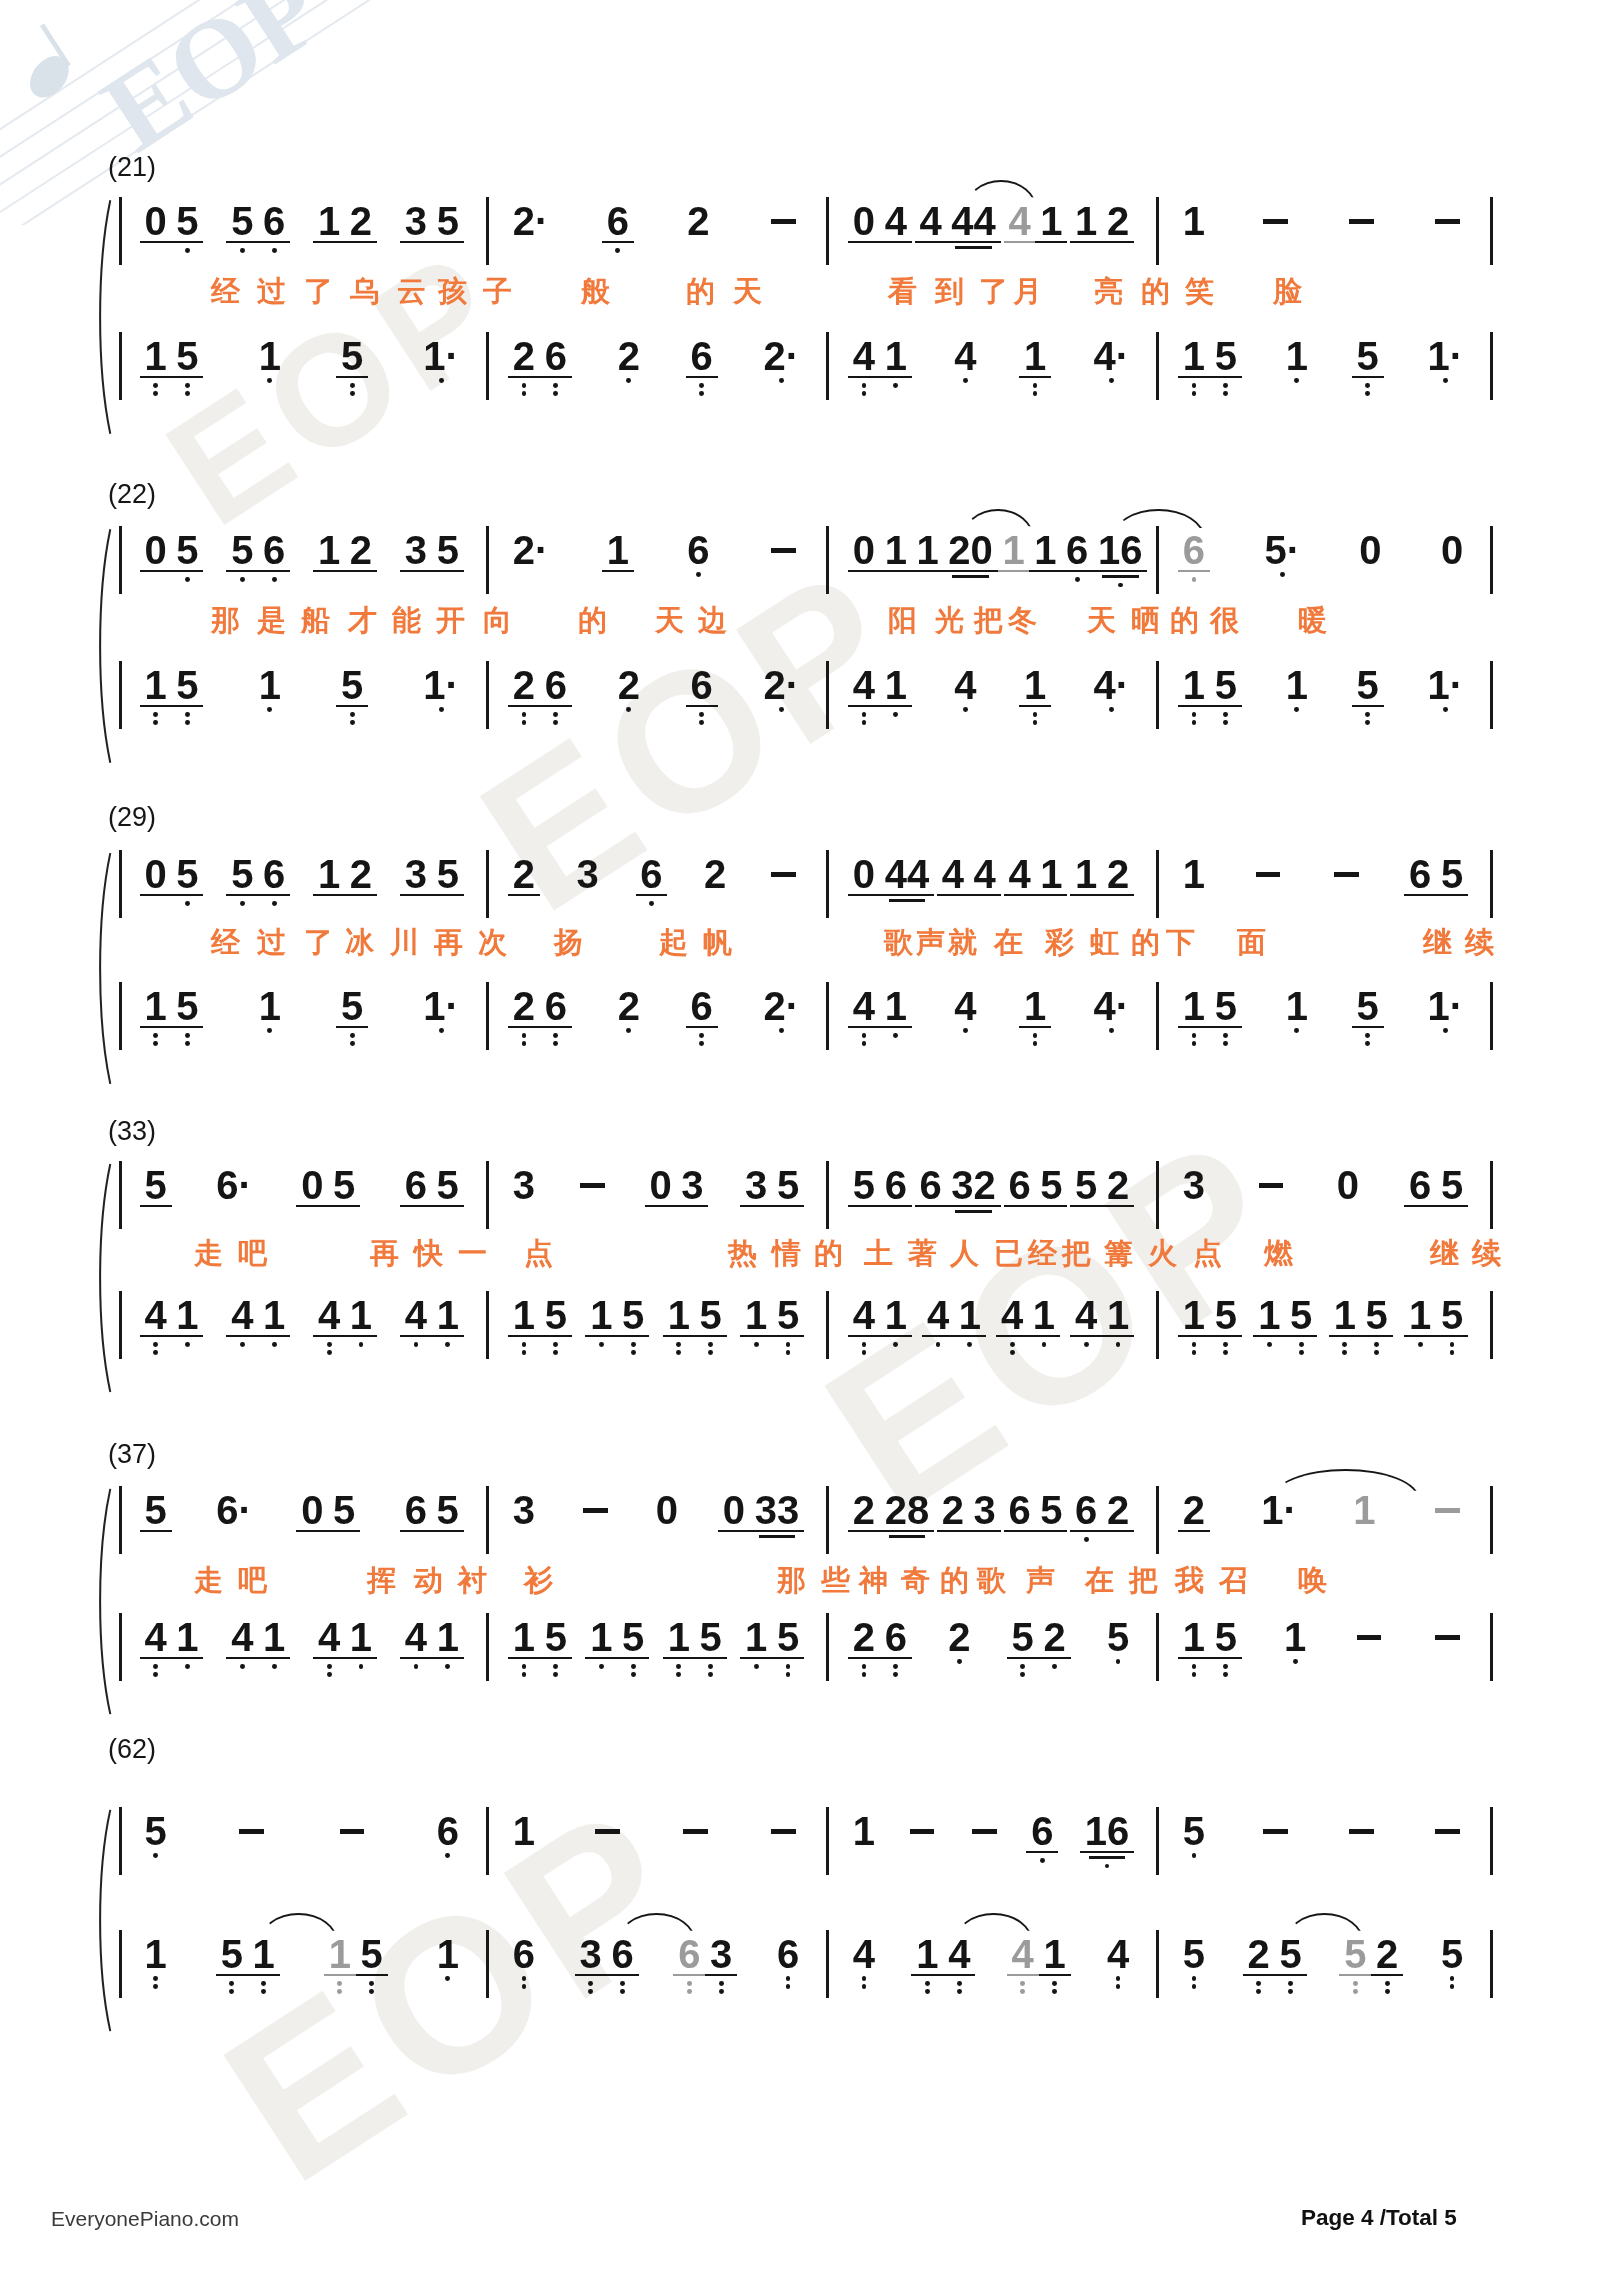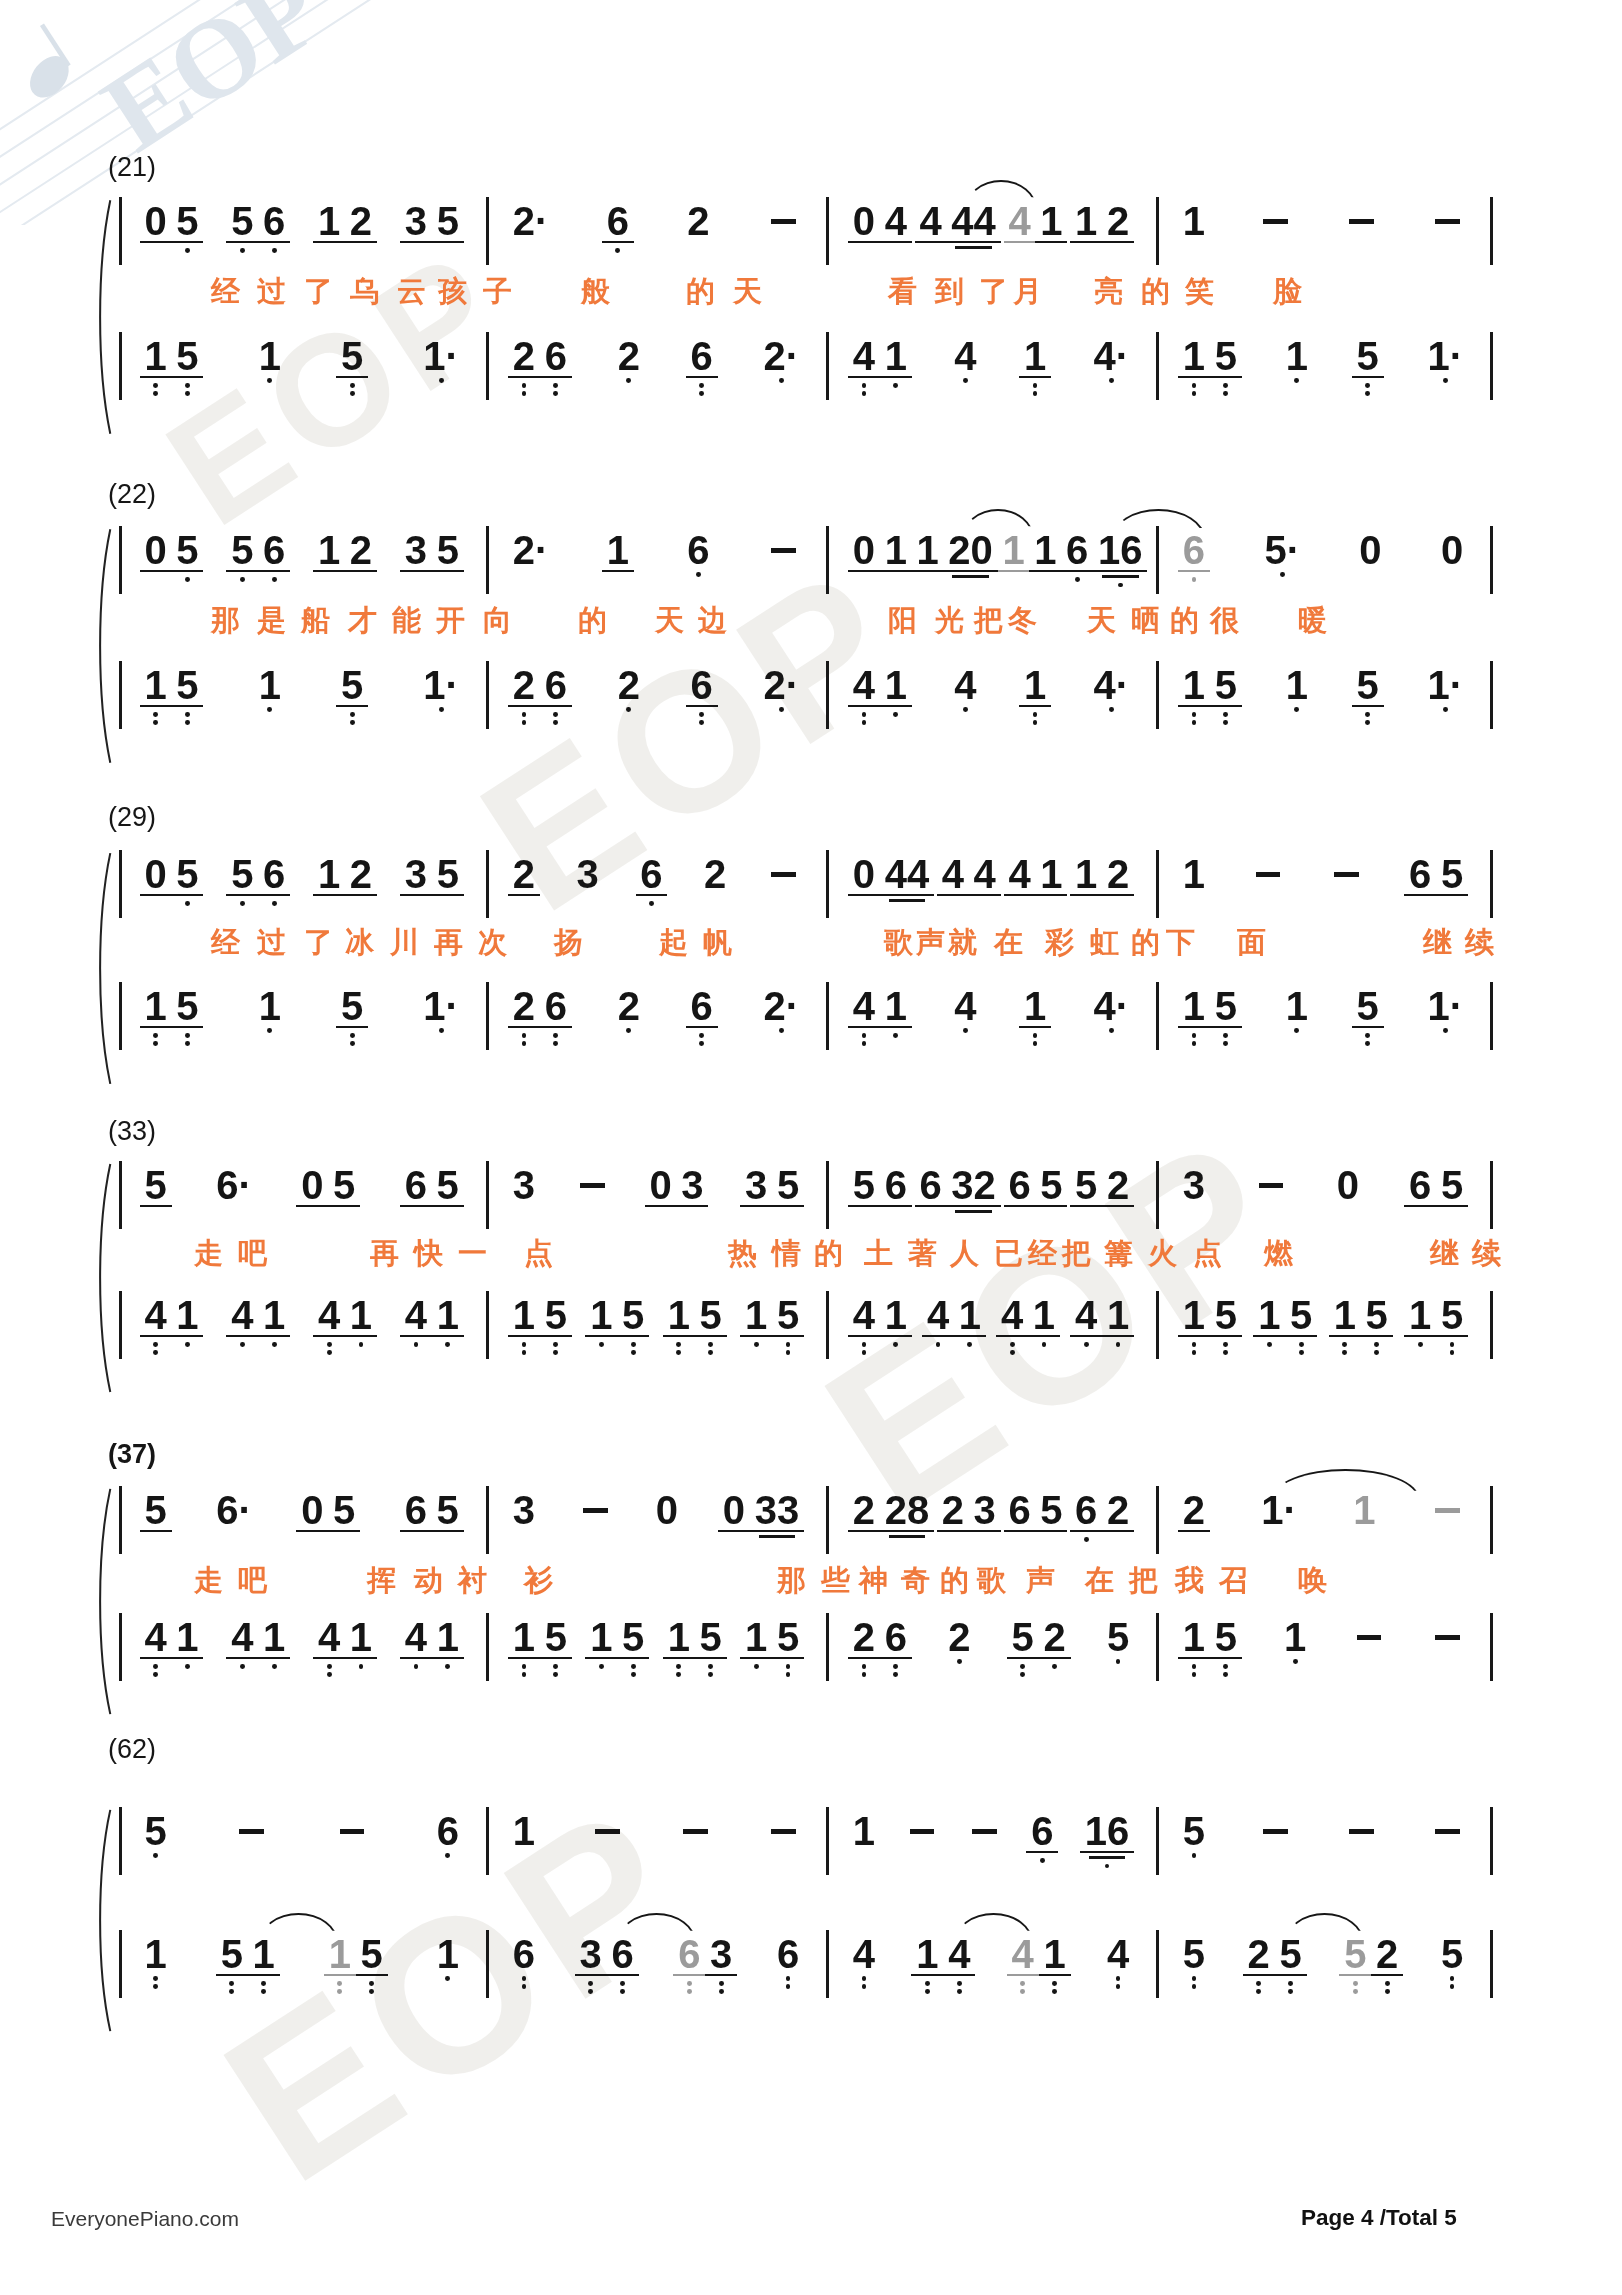--- a/index.html
+++ b/index.html
@@ -1644,21 +1644,21 @@
               <div class="glyph">5</div>
               <div class="ul"></div>
               <div class="dotcol">
                 <div class="odot"></div>
                 <div class="odot"></div>
               </div>
             </div>
           </div>
         </div>
       </div>
-      <div class="sysnum" style="left: 108px; top: 1439px; font-weight: bold;">(37)</div>
+      <div class="sysnum" style="left: 108px; top: 1439px;">(37)</div>
       <svg class="brace" width="19" height="229" viewBox="0 0 28 336" style="left: 94px; top: 1487px;">
         <path d="M24,2 C4,94.08000000000001 4,241.92 24,334" stroke="#222" stroke-width="3" fill="none"></path>
       </svg>
       <div class="mrow" style="left: 119px; top: 1494px;">
         <div class="bar" style="left: 0px;"></div>
         <div class="bar" style="left: 367px;"></div>
         <div class="bar" style="left: 707px;"></div>
         <div class="bar" style="left: 1037px;"></div>
         <div class="bar" style="left: 1371px;"></div>
         <div class="meas" style="left: 2.7px; width: 360px;">

